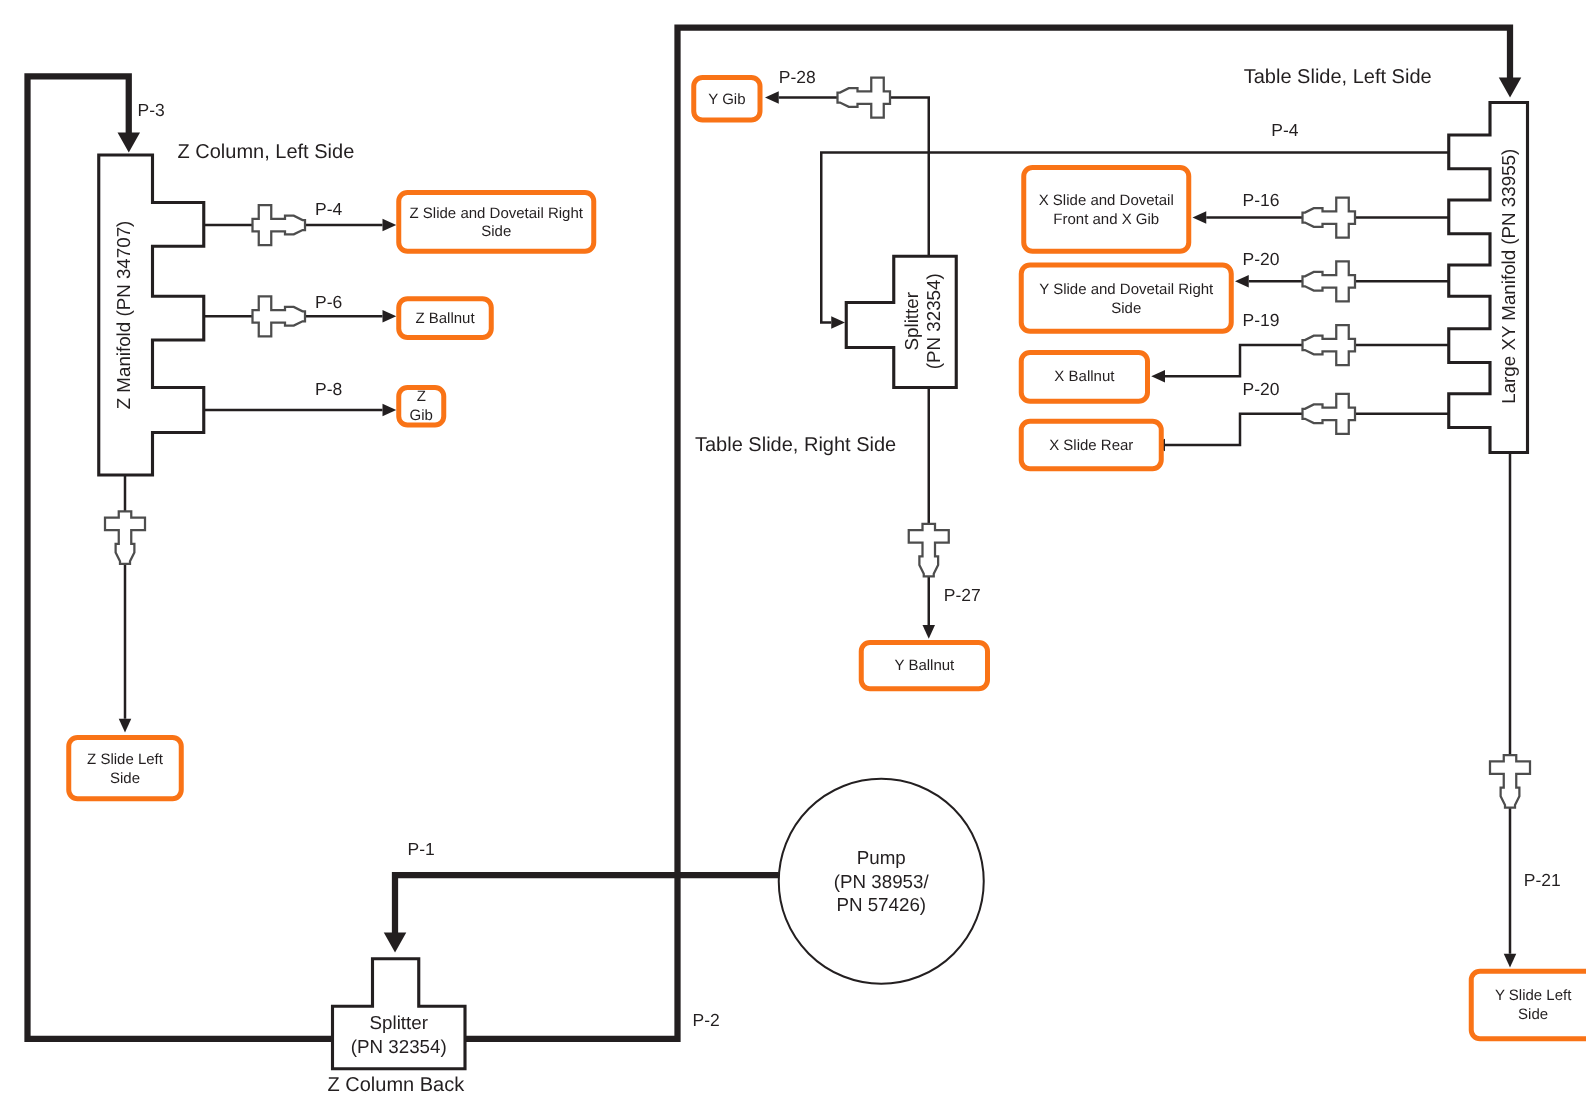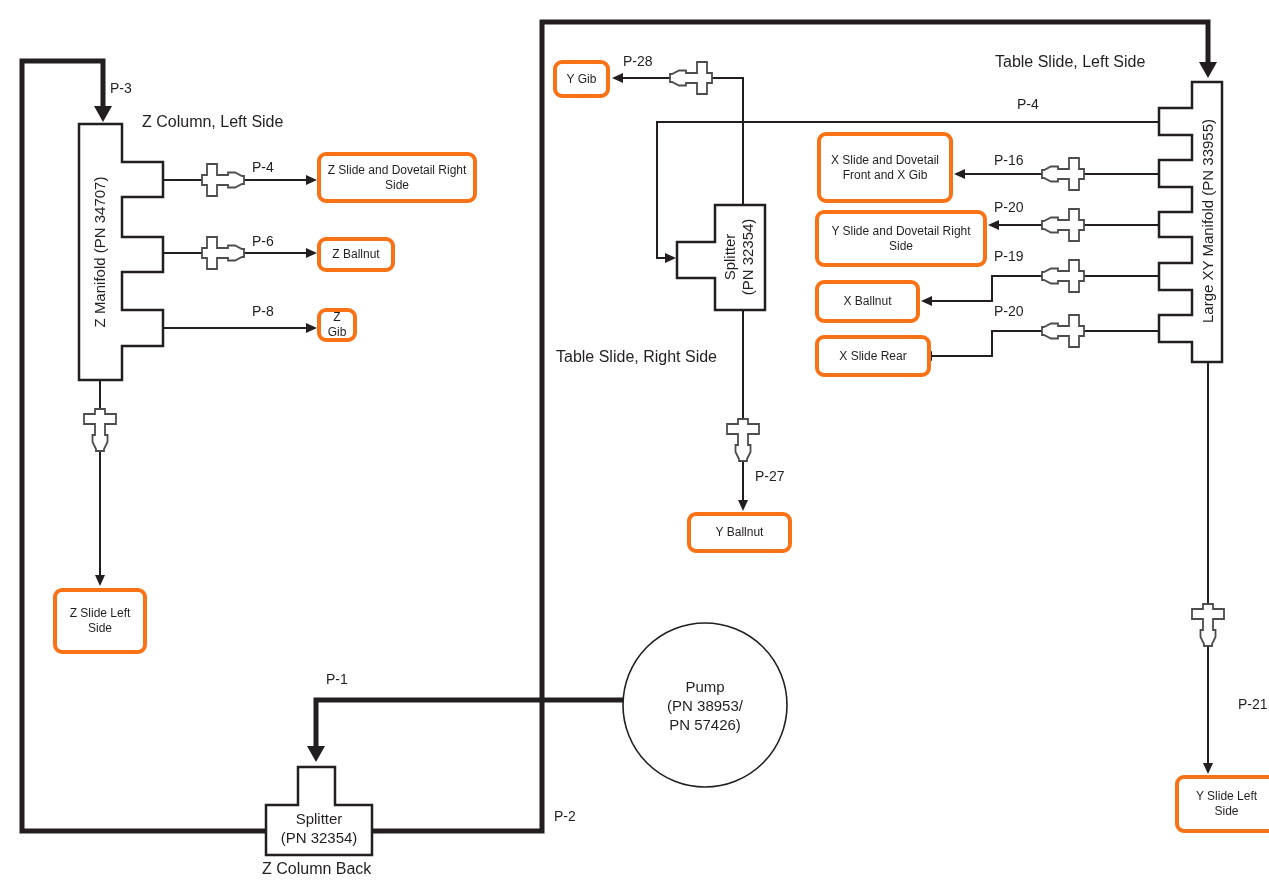--- a/index.html
+++ b/index.html
@@ -104,26 +104,26 @@
   <div class="pipe-label" style="left:252px;top:303px;">P-8</div>
   <div class="pipe-label" style="left:326px;top:671px;">P-1</div>
   <div class="pipe-label" style="left:554px;top:808px;">P-2</div>
   <div class="pipe-label" style="left:623px;top:53px;">P-28</div>
   <div class="pipe-label" style="left:994px;top:96px;margin-left:23px;">P-4</div>
   <div class="pipe-label" style="left:994px;top:152px;">P-16</div>
   <div class="pipe-label" style="left:994px;top:199px;">P-20</div>
   <div class="pipe-label" style="left:994px;top:248px;">P-19</div>
   <div class="pipe-label" style="left:994px;top:303px;">P-20</div>
   <div class="pipe-label" style="left:755px;top:468px;">P-27</div>
-  <div class="pipe-label" style="left:1219px;top:696px;margin-left:19px;">P-21</div>
+  <div class="pipe-label" style="left:1219px;top:696px;">P-21</div>
 
   <div class="endpoint-box" style="left:317px;top:152px;width:160px;height:51px;">Z Slide and Dovetail Right Side</div>
   <div class="endpoint-box" style="left:317px;top:237px;width:78px;height:35px;">Z Ballnut</div>
   <div class="endpoint-box" style="left:317px;top:308px;width:40px;height:34px;">Z Gib</div>
-  <div class="endpoint-box" style="left:53px;top:588px;width:94px;height:66px;">Z Slide Left Side</div>
+  <div class="endpoint-box" style="left:53px;top:588px;width:94px;height:53px;">Z Slide Left Side</div>
   <div class="endpoint-box" style="left:553px;top:60px;width:57px;height:38px;">Y Gib</div>
   <div class="endpoint-box" style="left:687px;top:512px;width:105px;height:41px;">Y Ballnut</div>
   <div class="endpoint-box" style="left:815px;top:210px;width:172px;height:57px;">Y Slide and Dovetail Right Side</div>
   <div class="endpoint-box" style="left:817px;top:132px;width:136px;height:71px;">X Slide and Dovetail Front and X Gib</div>
   <div class="endpoint-box" style="left:815px;top:280px;width:105px;height:43px;">X Ballnut</div>
   <div class="endpoint-box" style="left:815px;top:335px;width:116px;height:42px;">X Slide Rear</div>
   <div class="endpoint-box" style="left:1175px;top:775px;width:103px;height:58px;">Y Slide Left Side</div>
 
   <div class="rot-label" style="left:0px;top:243px;width:200px;">Z Manifold (PN 34707)</div>
   <div class="rot-label" style="left:1098px;top:212px;width:220px;">Large XY Manifold (PN 33955)</div>

